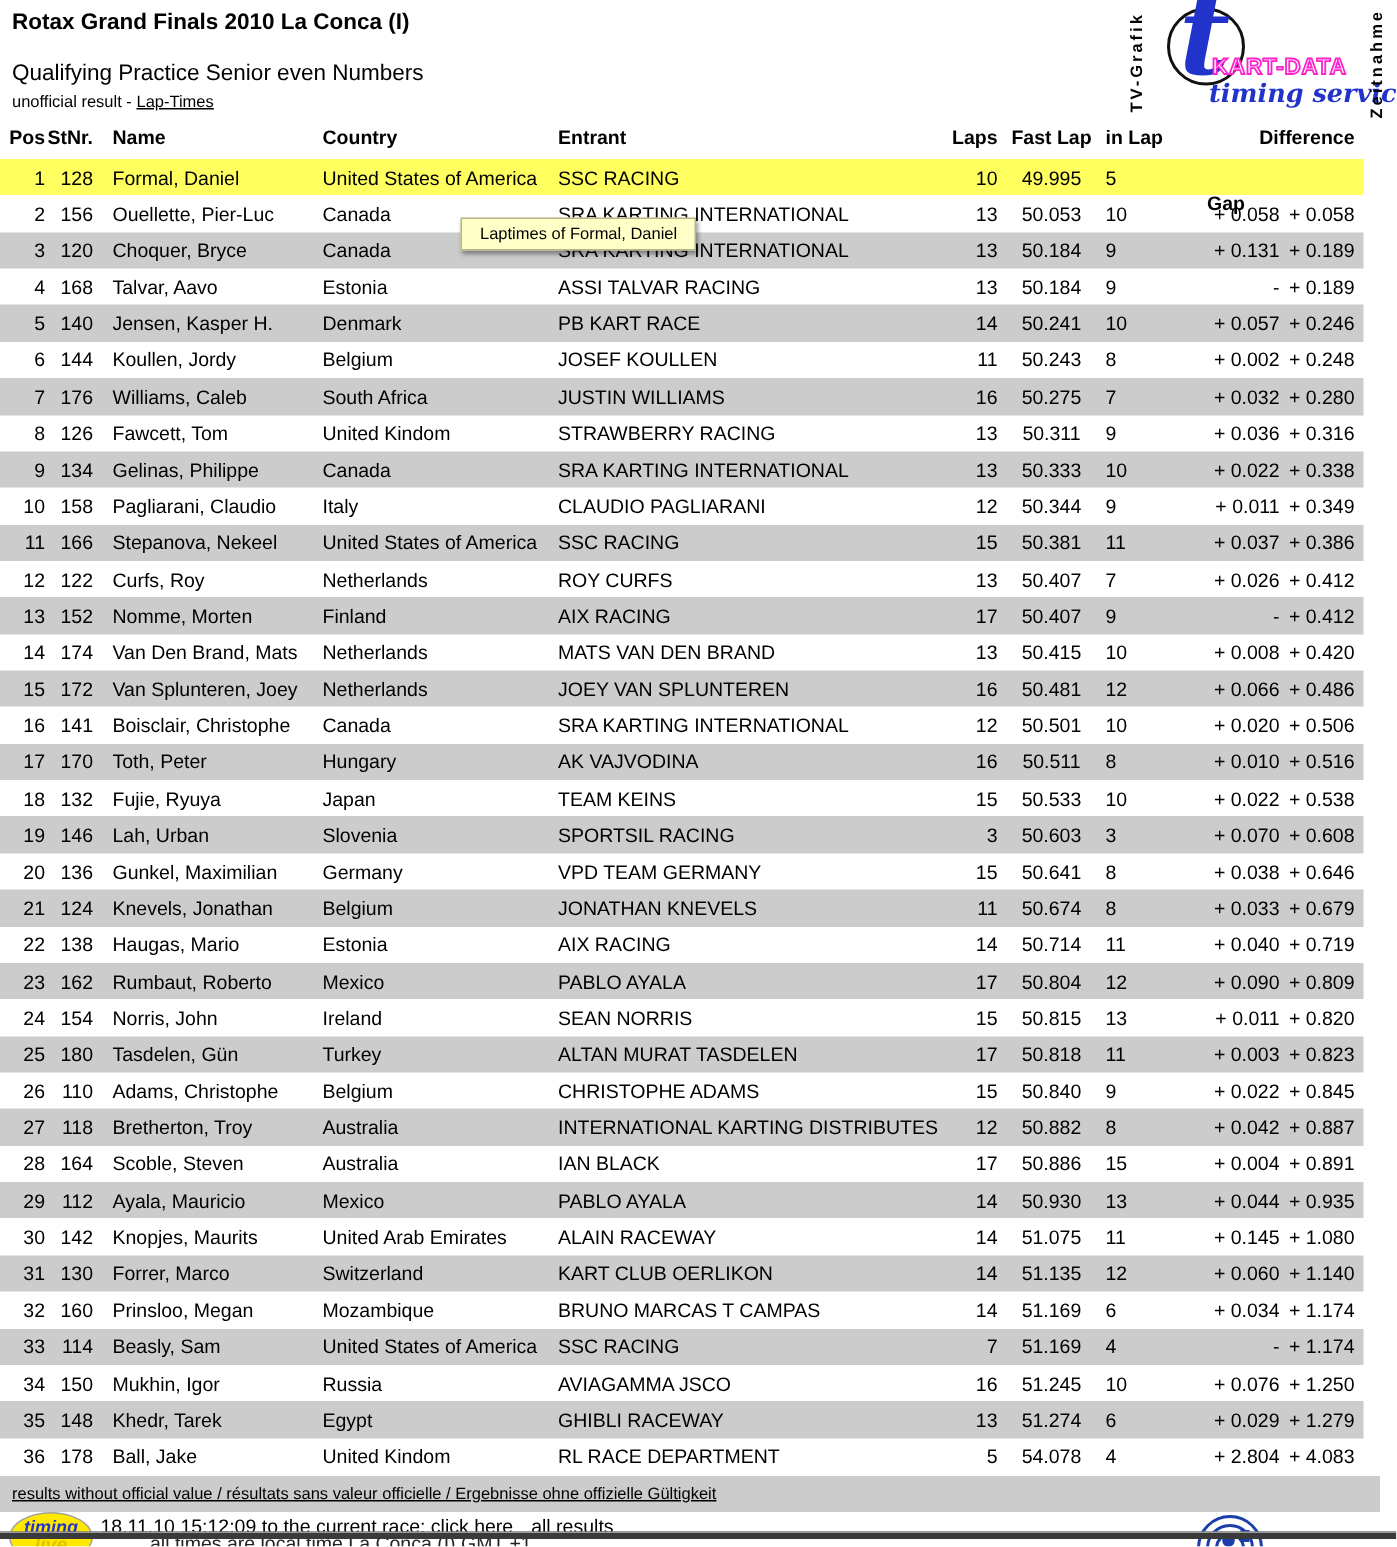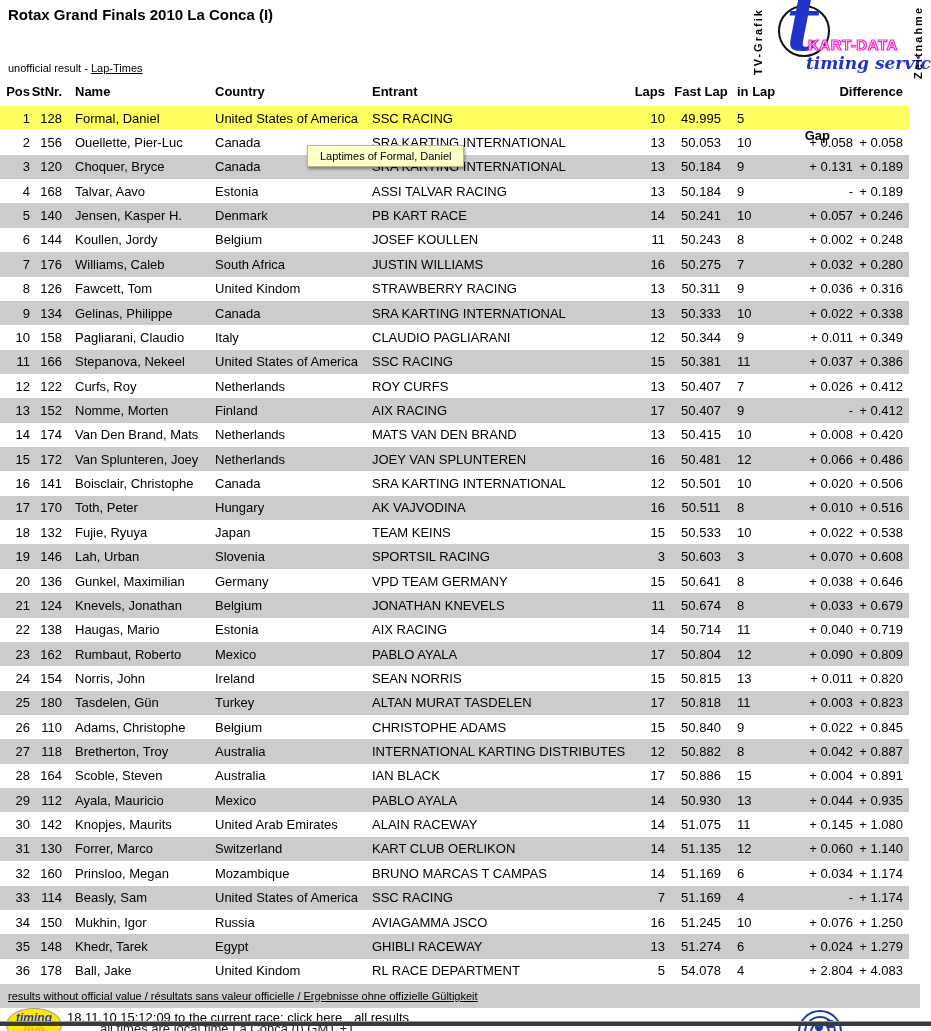--- a/index.html
+++ b/index.html
@@ -92,20 +92,21 @@
     background:#3a3a3a; border-top:1px solid #9a9a9a; z-index:5;
   }
   .arcs-logo { position:absolute; left:793px; top:-1px; z-index:0; }
 </style>
 </head>
 <body>
 
 <div class="page">
 
   <div class="title">Rotax Grand Finals 2010 La Conca (I)</div>
+  <div class="subtitle">Qualifying Practice Senior even Numbers</div>
   <div class="result-line">
     <span>unofficial result</span>
     <span>-</span>
     <a class="link">Lap-Times</a>
   </div>
 
   <div class="logo">
     <div class="vtext left">TV-Grafik</div>
     <div class="logo-circle"></div>
     <div class="logo-t">t</div>
@@ -538,21 +539,21 @@
     </div>
       <div class="trow alt">
       <div class="c pos">35</div>
       <div class="c stnr">148</div>
       <div class="c name">Khedr, Tarek</div>
       <div class="c country">Egypt</div>
       <div class="c entrant">GHIBLI RACEWAY</div>
       <div class="c laps">13</div>
       <div class="c fast">51.274</div>
       <div class="c inlap">6</div>
-      <div class="c gap">+ 0.024</div>
+      <div class="c gap">+ 0.029</div>
       <div class="c diff">+ 1.279</div>
     </div>
       <div class="trow">
       <div class="c pos">36</div>
       <div class="c stnr">178</div>
       <div class="c name">Ball, Jake</div>
       <div class="c country">United Kindom</div>
       <div class="c entrant">RL RACE DEPARTMENT</div>
       <div class="c laps">5</div>
       <div class="c fast">54.078</div>

